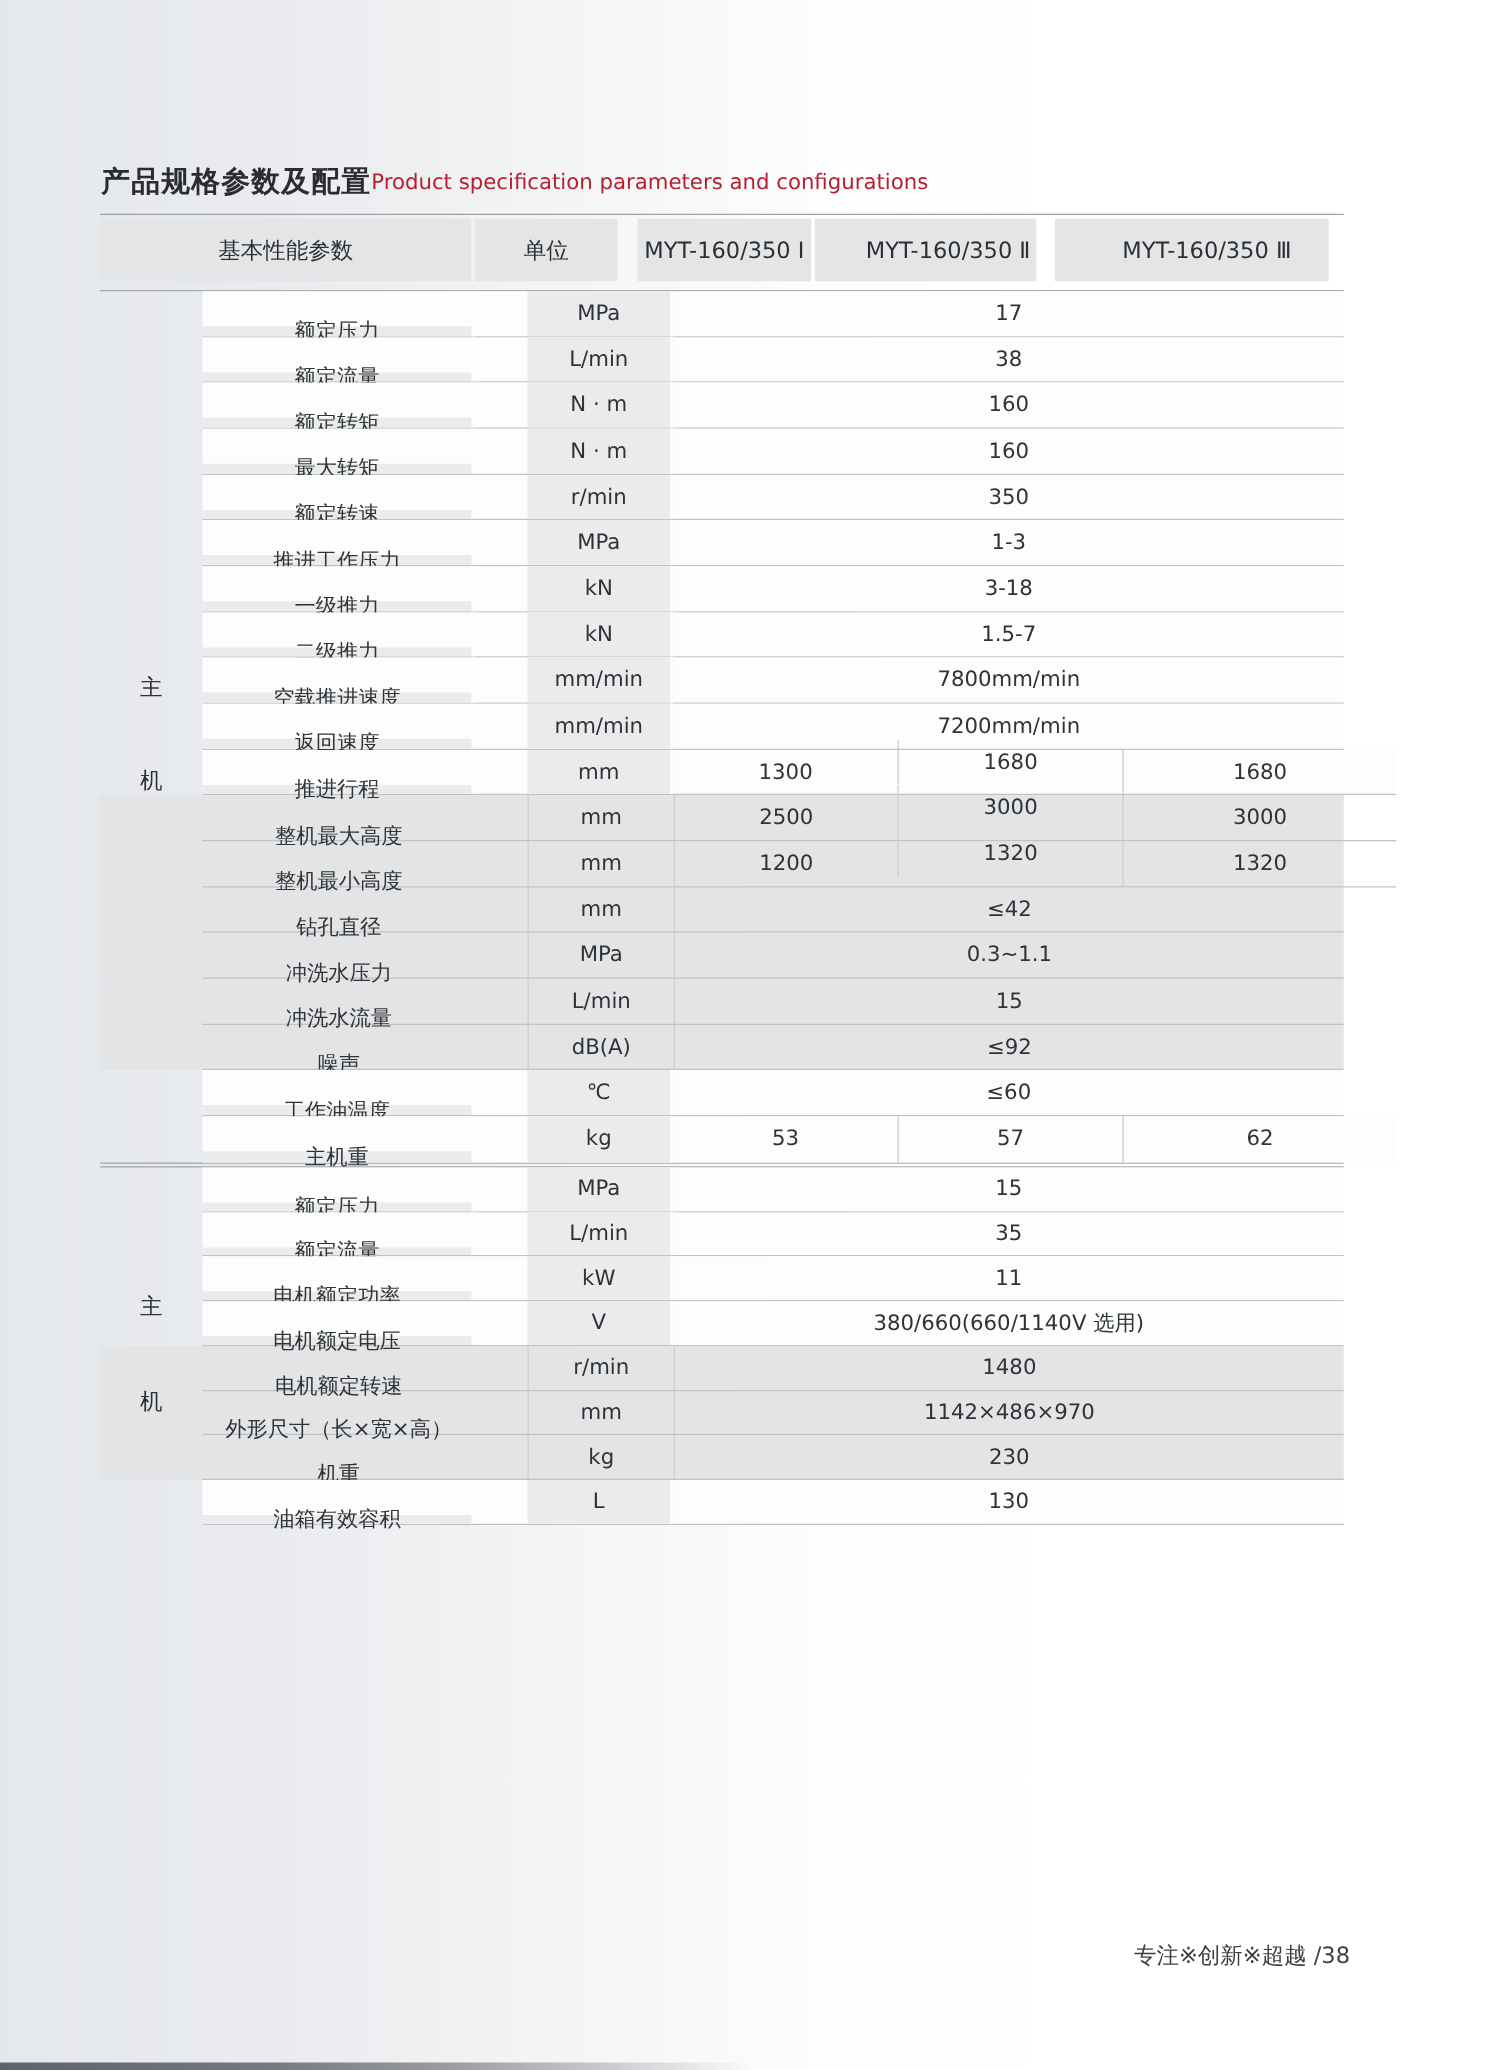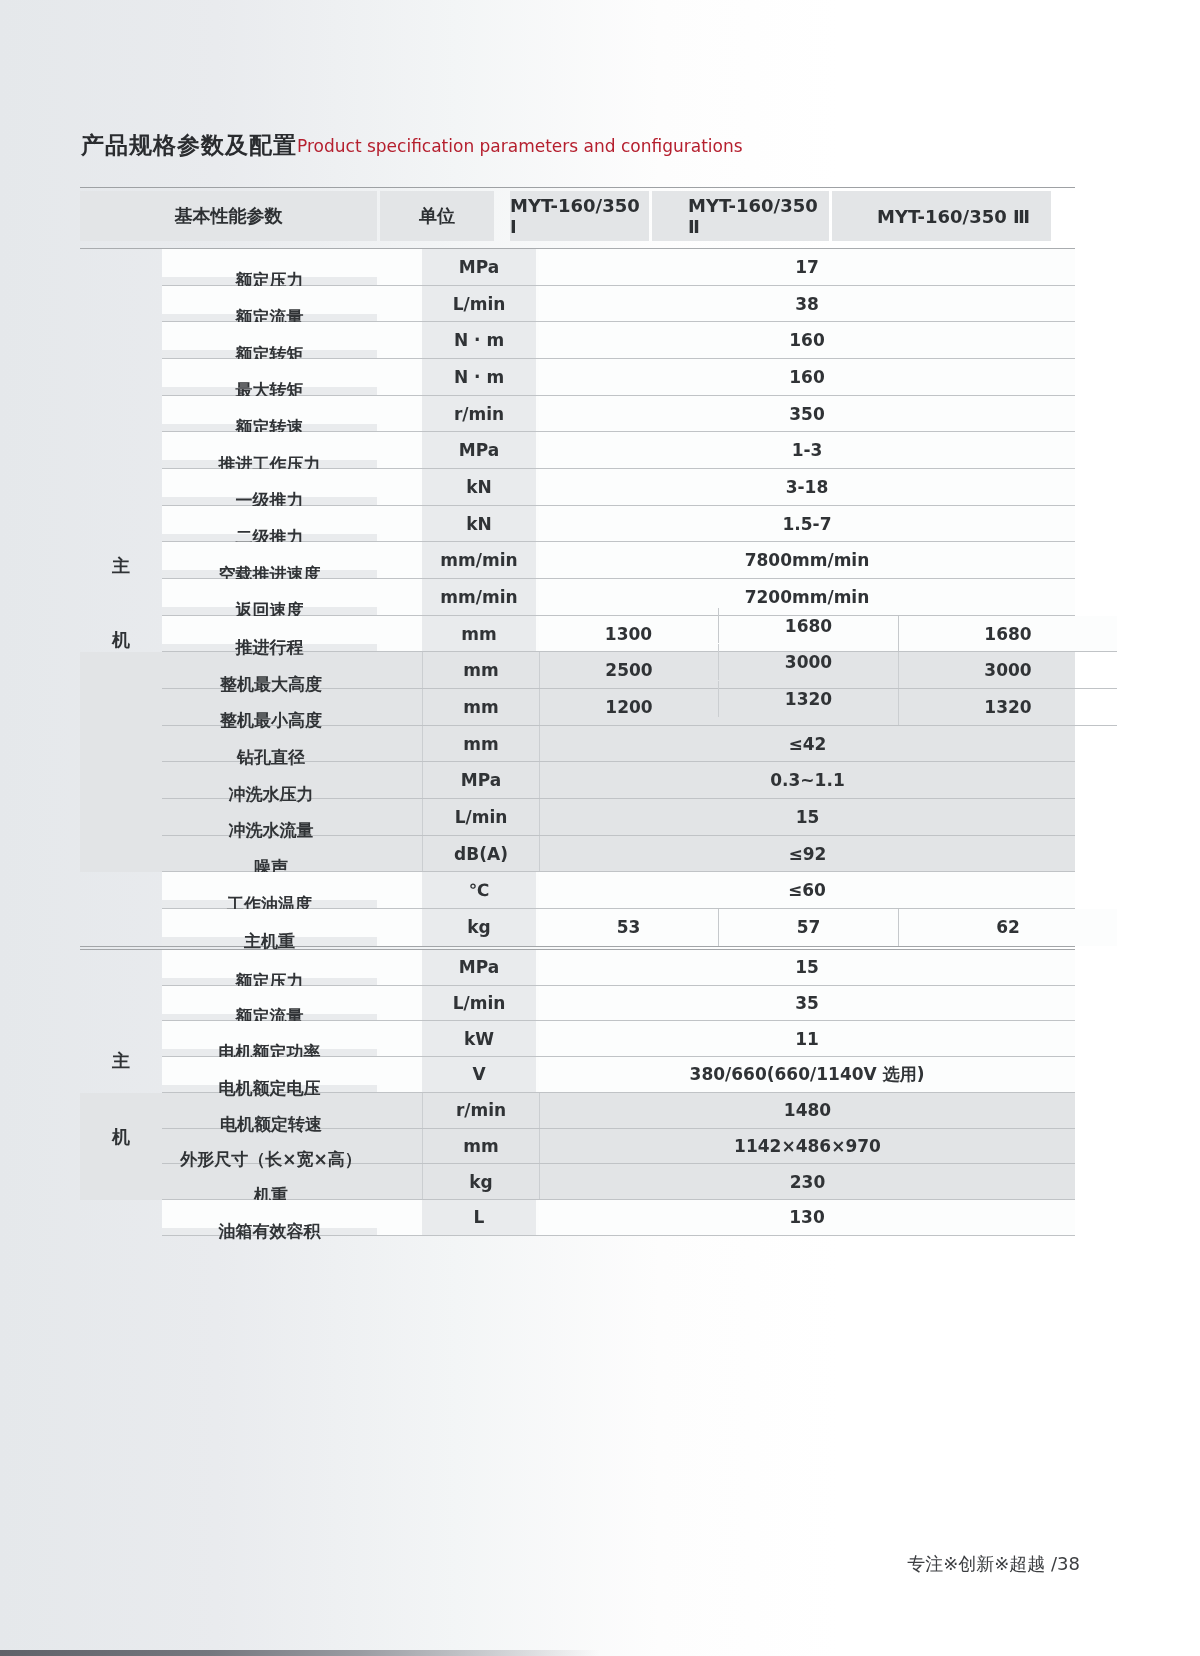--- a/index.html
+++ b/index.html
@@ -8,28 +8,28 @@
     width:1200px;height:1656px;
     overflow:hidden;
     background:linear-gradient(90deg,#e5e8eb 0%,#e9ebee 18%,#f3f5f6 38%,#fdfdfd 55%,#ffffff 70%);
     color:#2f3235;
     font-family:"DejaVu Sans","Liberation Sans",sans-serif;
   }
   .title-row{position:absolute;left:81px;top:130px;display:flex;align-items:center;white-space:nowrap;}
   .title-zh{font-size:23px;font-weight:bold;color:#2a2c2f;letter-spacing:1px;}
   .title-en{font-size:17px;color:#b51f2e;}
 
-  .spec-table{position:absolute;left:80px;top:187px;width:995px;font-weight:bold;}
+  .spec-table{position:absolute;left:80px;top:171px;width:995px;}
   .rule-top{height:1px;background:#9ea1a4;}
   .thead{display:flex;margin-top:3px;height:50px;}
   .hcell{background:#e3e5e7;display:flex;align-items:center;justify-content:center;font-size:18px;color:#2d3033;box-sizing:border-box;}
   .h-param{width:297px;margin-right:3px;}
   .h-unit{width:114px;margin-right:16px;}
   .h-m1{width:139px;margin-right:3px;}
-  .h-m2{width:177px;margin-right:3px;padding-left:36px;}
+  .h-m2{width:177px;margin-right:15px;padding-left:36px;}
   .h-m3{width:219px;padding-left:24px;}
   .rule-body{height:1px;background:#a9acaf;margin-top:7px;}
 
   .section{position:relative;}
   .group-label{position:absolute;left:0;top:0;bottom:0;width:82px;display:flex;flex-direction:column;align-items:center;justify-content:center;font-size:18px;color:#2f3235;padding-top:12px;box-sizing:border-box;}
   .sec1 .group-label{gap:50px;}
   .sec2 .group-label{gap:52px;}
 
   .row{display:flex;}
   .sec1 .row{height:36.68px;}

